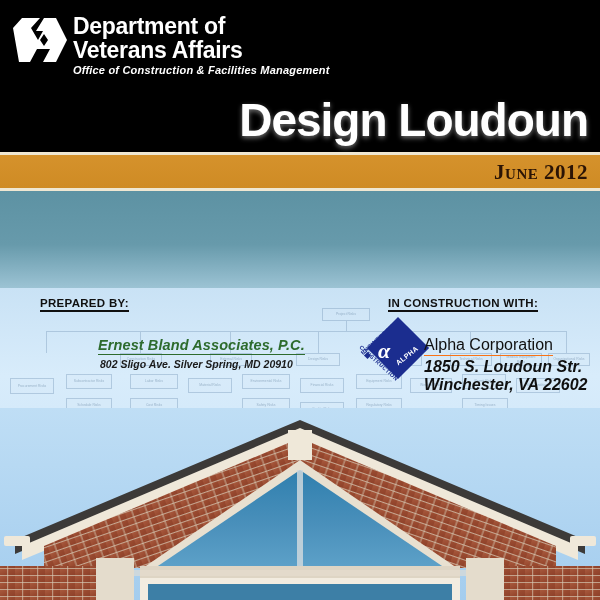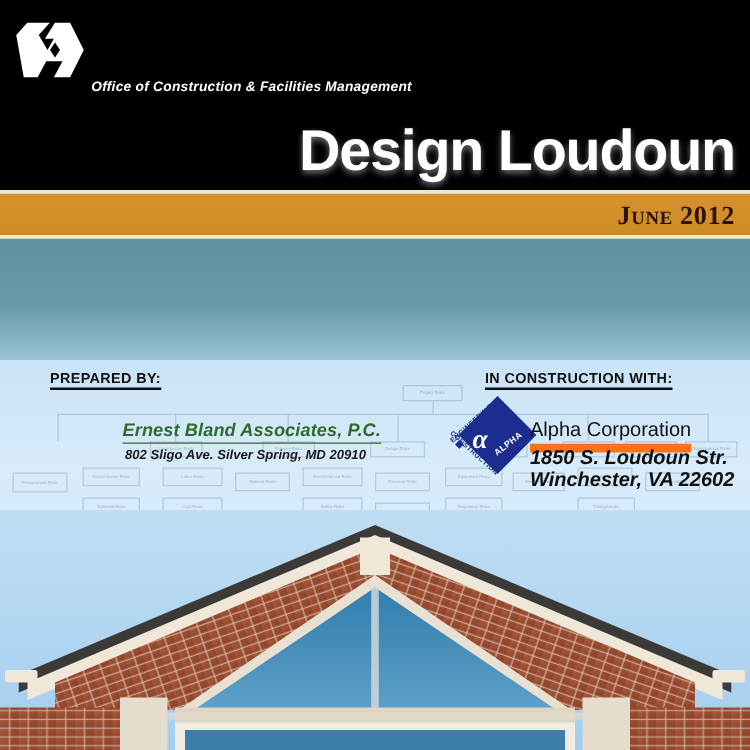--- a/index.html
+++ b/index.html
@@ -78,40 +78,44 @@
     font-weight:bold;font-size:22px;line-height:22px;}
   .alpha-word{position:absolute;left:36px;top:32px;color:#fff;font-size:7px;
     font-weight:bold;letter-spacing:.4px;transform:rotate(-38deg);}
   .alpha-eng{position:absolute;left:-2px;top:16px;color:#1b2d8f;font-size:5.6px;
     font-weight:bold;letter-spacing:.4px;transform:rotate(-42deg);white-space:nowrap;}
   .alpha-con{position:absolute;left:-4px;top:40px;color:#1b2d8f;font-size:5.6px;
     font-weight:bold;letter-spacing:.4px;transform:rotate(42deg);white-space:nowrap;}
   .alpha-dot{position:absolute;left:7px;top:33px;width:5px;height:5px;
     background:#1b2d8f;transform:rotate(45deg);}
   .alpha-name{position:absolute;left:424px;top:336px;color:#101010;font-size:16px;
-    font-weight:normal;border-bottom:7px solid #f97316;padding-bottom:1px;}
+    font-weight:normal;border-bottom:1px solid #f97316;padding-bottom:1px;}
   .alpha-addr{position:absolute;left:424px;top:358px;color:#101010;font-style:italic;
     font-weight:bold;font-size:16px;}
 
   
   .photo{position:absolute;left:0;top:408px;width:600px;height:192px;overflow:hidden;
     background:linear-gradient(180deg,#bcdcf4 0%,#a8d0ef 100%);}
 </style>
 </head>
 <body>
 
 <div id="cover">
 
   <div class="band-black"></div>
 
   <svg class="va-logo" viewBox="0 0 58 44">
     <path d="M3 10 L12 0 L30 0 L21 10 L28 22 L33 13 L26 13 L34 0 L46 0 L57 22 L46 44 L33 44 L40 31 L27 31
              L20 44 L9 44 Z M30 22 L34 28 L38 22 L34 16 Z" fill="#ffffff"></path>
   </svg>
 
+  <div class="dept-title">
+    <div>Department of</div>
+    <div>Veterans Affairs</div>
+  </div>
   <div class="dept-sub">Office of Construction &amp; Facilities Management</div>
   <div class="dm-title">Design Loudoun</div>
 
   <div class="rule-cream" style="top:152px;"></div>
   <div class="band-gold"></div>
   <div class="date">June 2012</div>
   <div class="rule-cream" style="top:188px;"></div>
 
   <div class="band-teal"></div>
 

